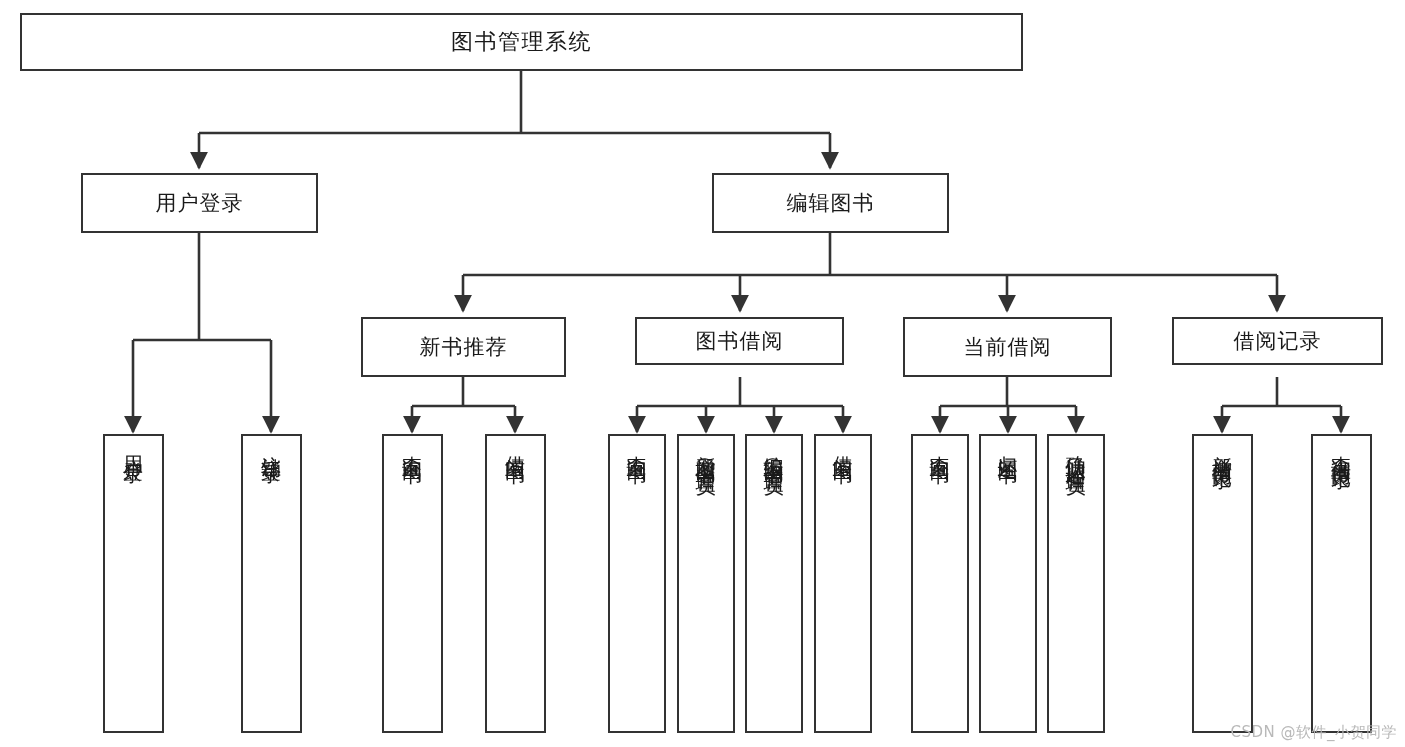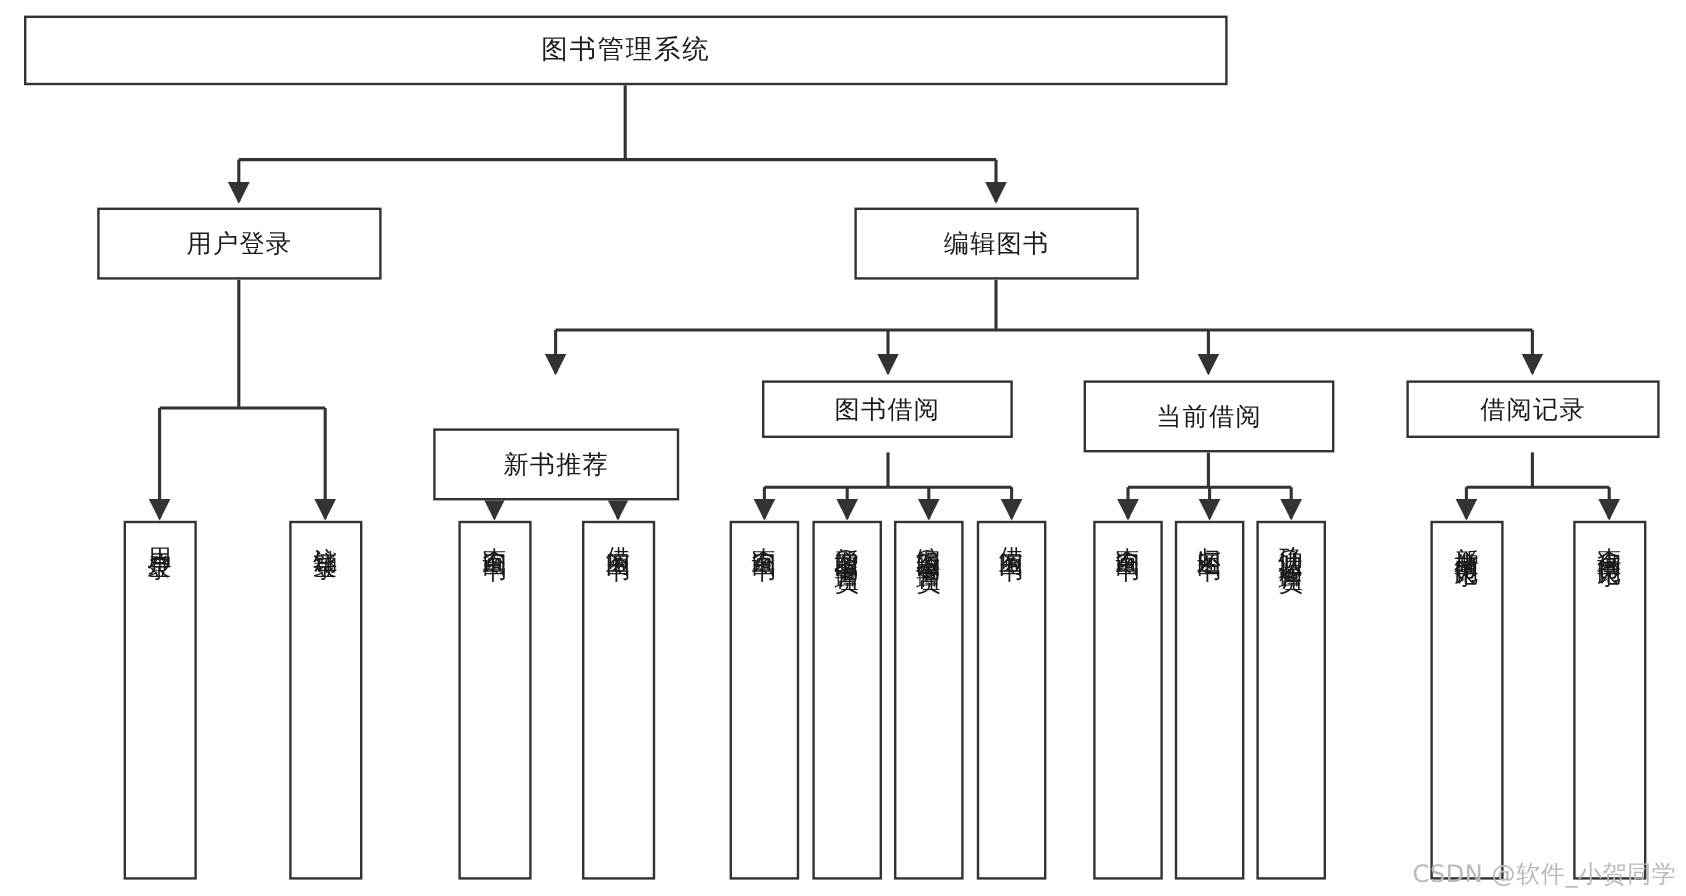--- a/index.html
+++ b/index.html
@@ -62,21 +62,21 @@
     text-orientation: upright;
     font-size: 20px;
     letter-spacing: 3px;
     line-height: 1;
     white-space: nowrap;
   }
   .watermark {
     position: absolute;
     right: 8px;
     bottom: 5px;
-    font-size: 20px;
+    font-size: 15px;
     color: #b9b9b9;
     letter-spacing: 0.5px;
     white-space: nowrap;
   }
 </style>
 </head>
 <body>
 
 <div id="canvas">
 
@@ -134,21 +134,21 @@
     <span class="lbl">图书管理系统</span>
   </div>
 
   <div class="node h" style="left:81px; top:173px; width:237px; height:60px;">
     <span class="lbl">用户登录</span>
   </div>
   <div class="node h" style="left:712px; top:173px; width:237px; height:60px;">
     <span class="lbl">编辑图书</span>
   </div>
 
-  <div class="node h" style="left:361px; top:317px; width:205px; height:60px;margin-top:40px;">
+  <div class="node h" style="left:361px; top:317px; width:205px; height:60px;">
     <span class="lbl">新书推荐</span>
   </div>
   <div class="node h" style="left:635px; top:317px; width:209px; height:48px;">
     <span class="lbl">图书借阅</span>
   </div>
   <div class="node h" style="left:903px; top:317px; width:209px; height:60px;">
     <span class="lbl">当前借阅</span>
   </div>
   <div class="node h" style="left:1172px; top:317px; width:211px; height:48px;">
     <span class="lbl">借阅记录</span>

